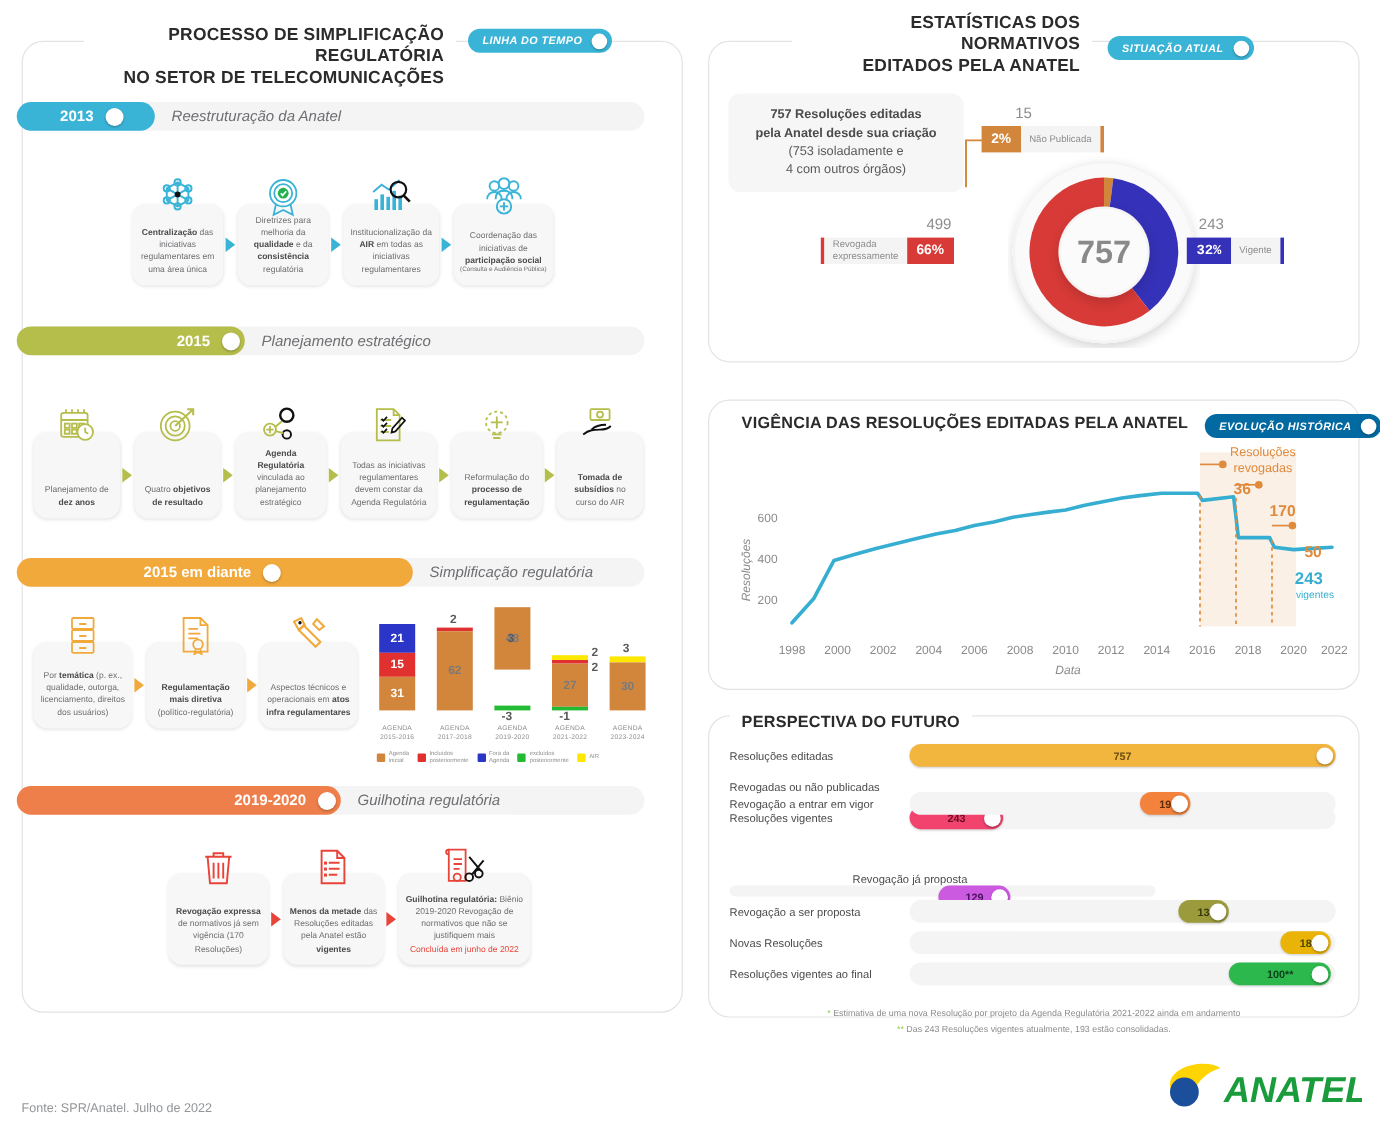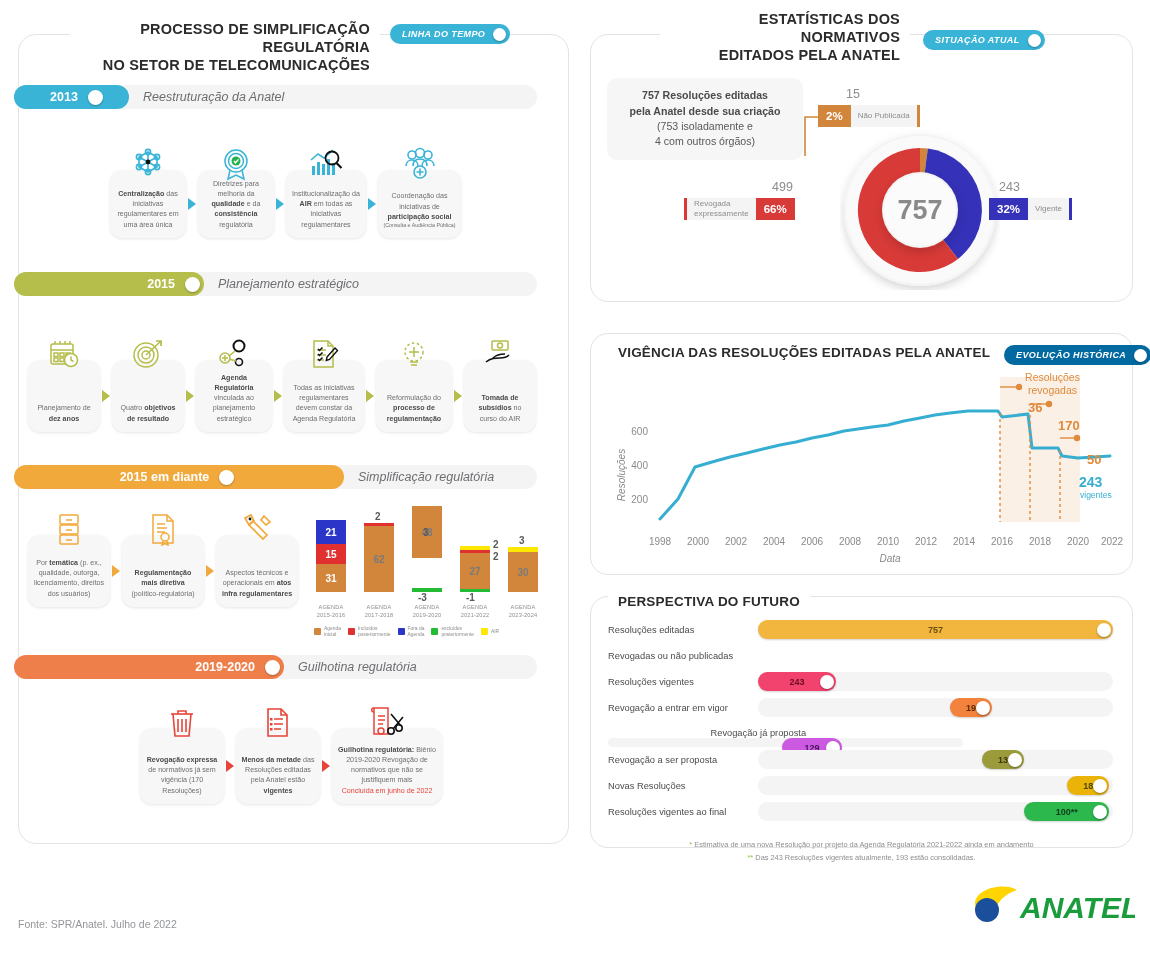--- a/index.html
+++ b/index.html
@@ -631,21 +631,21 @@
   <div class="bar" style="background:#d83a37;"></div>
   <div class="txt" style="flex-direction:column;align-items:flex-start;justify-content:center;">
     <span>Revogada</span>
     <span>expressamente</span>
   </div>
   <div class="pct" style="background:#d83a37;">66%</div>
   <div class="num" style="left:88px;">499</div>
 </div>
 
 <div class="kpi" style="left:989px; top:198px;">
-  <div class="pct" style="background:#3531b8;">32%</div>
+  <div class="pct" style="background:#3531b8;font-family:Liberation Mono, monospace;">32%</div>
   <div class="txt">Vigente</div>
   <div class="bar" style="background:#3531b8;"></div>
   <div class="num" style="left:10px;">243</div>
 </div>
 
 <div class="panel" id="linechart-panel"></div>
 <div class="panel-title" id="line-title">VIGÊNCIA DAS RESOLUÇÕES EDITADAS PELA ANATEL</div>
 <div class="pill" id="line-pill">
   <span>EVOLUÇÃO HISTÓRICA</span>
   <span class="knob"></span>
@@ -721,21 +721,21 @@
 </div>
 <div class="frow" style="top:672px;">
   <div class="flabel">Resoluções vigentes</div>
   <div class="ftrack">
     <div class="ffill" style="left:0;width:22%;background:#f2436e;color:#6a0a22;">
       <span>243</span>
       <span class="fknob"></span>
     </div>
   </div>
 </div>
-<div class="frow" style="top:698px;justify-content:space-between;">
+<div class="frow" style="top:660px;justify-content:space-between;">
   <div class="flabel">Revogação a entrar em vigor</div>
   <div class="ftrack">
     <div class="ffill" style="left:54%;width:12%;background:#f2823c;color:#5e2b05;">
       <span>19</span>
       <span class="fknob"></span>
     </div>
   </div>
 </div>
 <div class="frow" style="top:728px;flex-direction:column;">
   <div class="flabel">Revogação já proposta</div>

